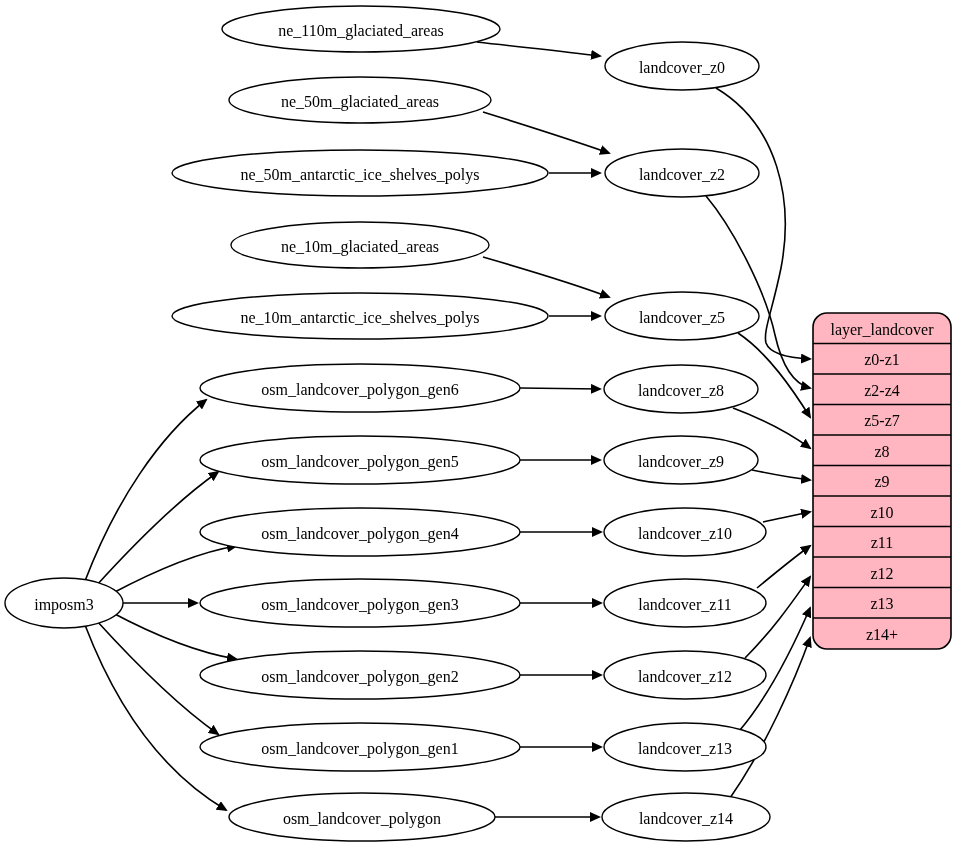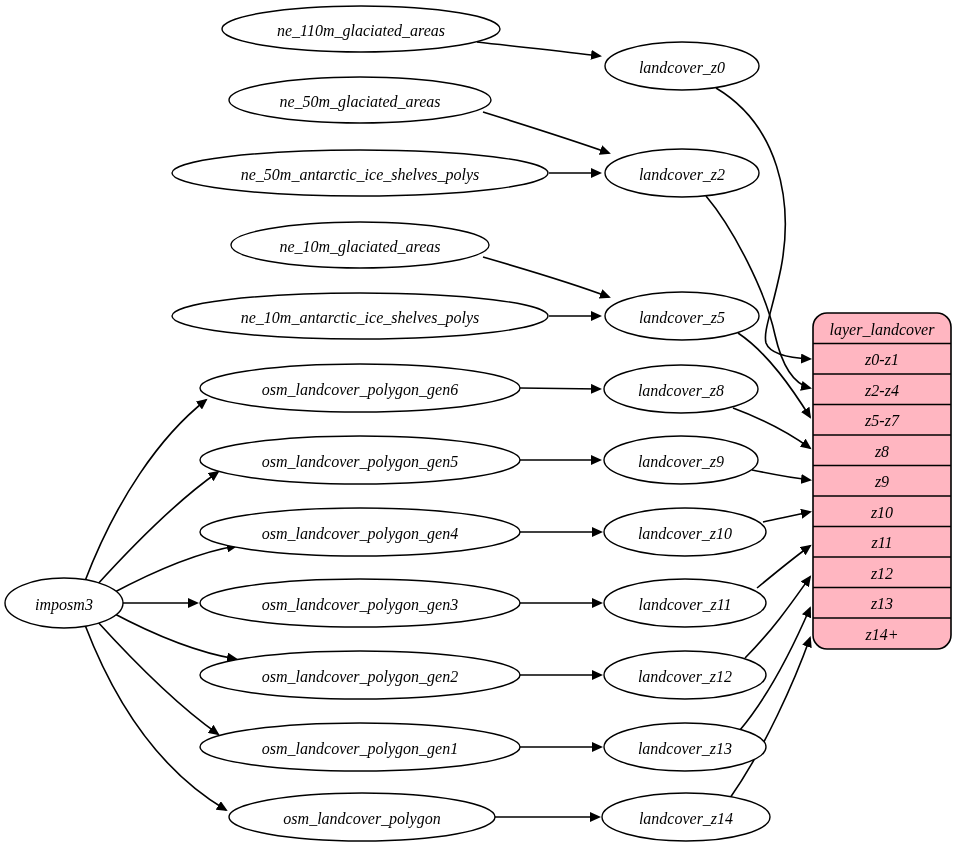--- a/index.html
+++ b/index.html
@@ -6,21 +6,20 @@
     margin: 0;
     padding: 0;
     background: #ffffff;
     font-family: "Liberation Serif", "DejaVu Serif", serif;
   }
   .canvas-wrap {
     width: 957px;
     height: 851px;
     position: relative;
     background: #ffffff;
-    font-style: italic;
   }
   svg { display: block; }
   .edge {
     fill: none;
     stroke: #000000;
     stroke-width: 1.6;
   }
   .node-shape {
     fill: #ffffff;
     stroke: #000000;

